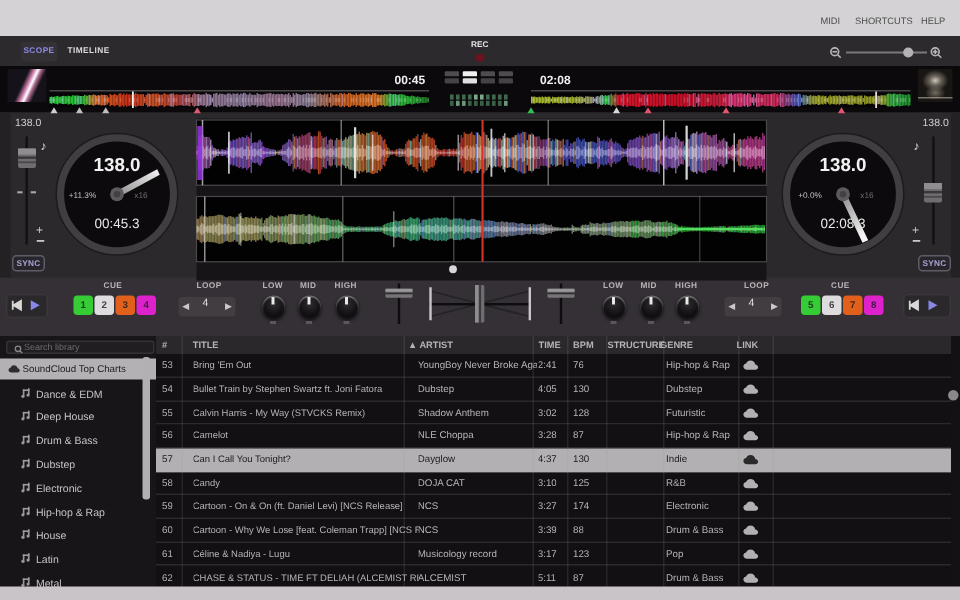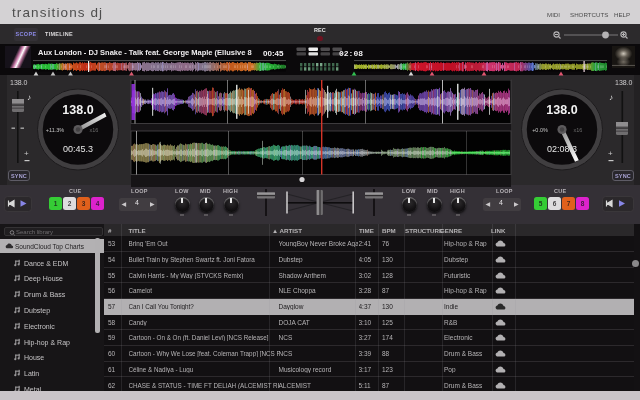--- a/index.html
+++ b/index.html
@@ -2420,38 +2420,36 @@
         <line x1="625.5" y1="36.5" x2="627.5" y2="38.5"></line>
     <line x1="622" y1="34.5" x2="625" y2="34.5"></line>
         <line x1="623.5" y1="33" x2="623.5" y2="36"></line>
   </g>
   <line x1="564" y1="35" x2="618" y2="35" stroke="#7a787a" stroke-width="1.2"></line>
   <circle cx="605.5" cy="35" r="3.4" fill="#b4b2b4"></circle>
   <rect x="0" y="75" width="7" height="110" fill="#232123"></rect>
   <rect x="634" y="75" width="6" height="110" fill="#232123"></rect>
 </svg>
 
-<div id="logo">transitions dj</div>
 <div class="menu" style="left:547px">MIDI</div>
 <div class="menu" style="left:570px">SHORTCUTS</div>
 <div class="menu" style="left:614px">HELP</div>
 <div id="tab-scope">SCOPE</div>
 <div id="tab-tl">TIMELINE</div>
 <div id="rec">REC</div>
 <div id="recdot"></div>
 
 <div class="art" id="artL" style="left:5px; background:
   linear-gradient(115deg, rgba(0,0,0,0) 40%, rgba(235,140,195,0.85) 50%, #fff 57%, rgba(230,140,190,0.7) 63%, rgba(0,0,0,0) 72%), #16121a;"></div>
 <div class="art" id="artR" style="left:612px; width:23px; background:
   radial-gradient(ellipse 38% 32% at 50% 35%, rgba(225,218,205,0.9) 0%, rgba(170,160,145,0.55) 45%, rgba(40,35,30,0) 100%),
   radial-gradient(ellipse 30% 22% at 50% 72%, rgba(190,180,165,0.55) 0%, rgba(40,35,30,0) 100%),
   linear-gradient(to bottom, rgba(0,0,0,0) 84%, rgba(215,210,200,0.55) 86%, rgba(0,0,0,0) 92%), #181512;"></div>
-<div class="dtitle" style="left:38px; width:218px;">Aux London - DJ Snake - Talk feat. George Maple (Ellusive 8</div>
 <div class="dtime" style="left:263px;">00:45</div>
-<div class="dtime" style="left:339px;font-family:Liberation Mono, monospace;">02:08</div>
+<div class="dtime" style="left:360px;">02:08</div>
 
 <div class="plabel" style="left:10px;">138.0</div>
 <div class="plabel" style="left:615px;">138.0</div>
 <div class="sync" style="left:8px;">SYNC</div>
 <div class="sync" style="left:612px;">SYNC</div>
 
 <div class="mlabel" style="left:69px;">CUE</div>
 <div class="mlabel" style="left:131px;">LOOP</div>
 <div class="mlabel" style="left:175px;">LOW</div>
 <div class="mlabel" style="left:200px;">MID</div>

